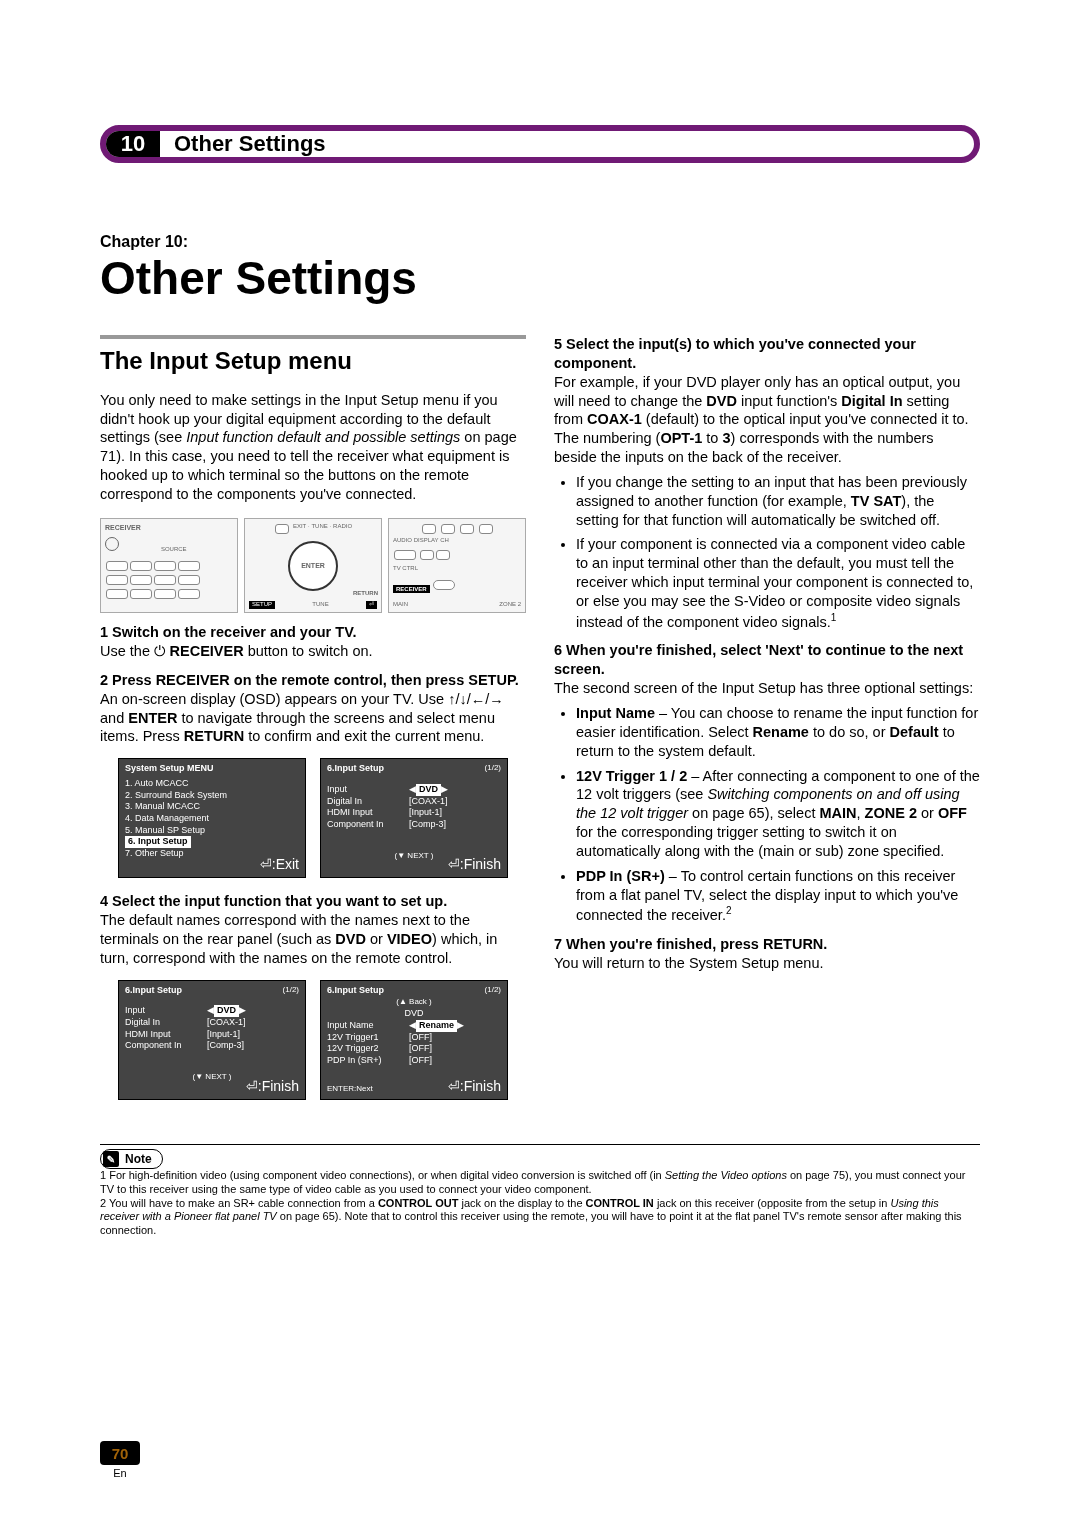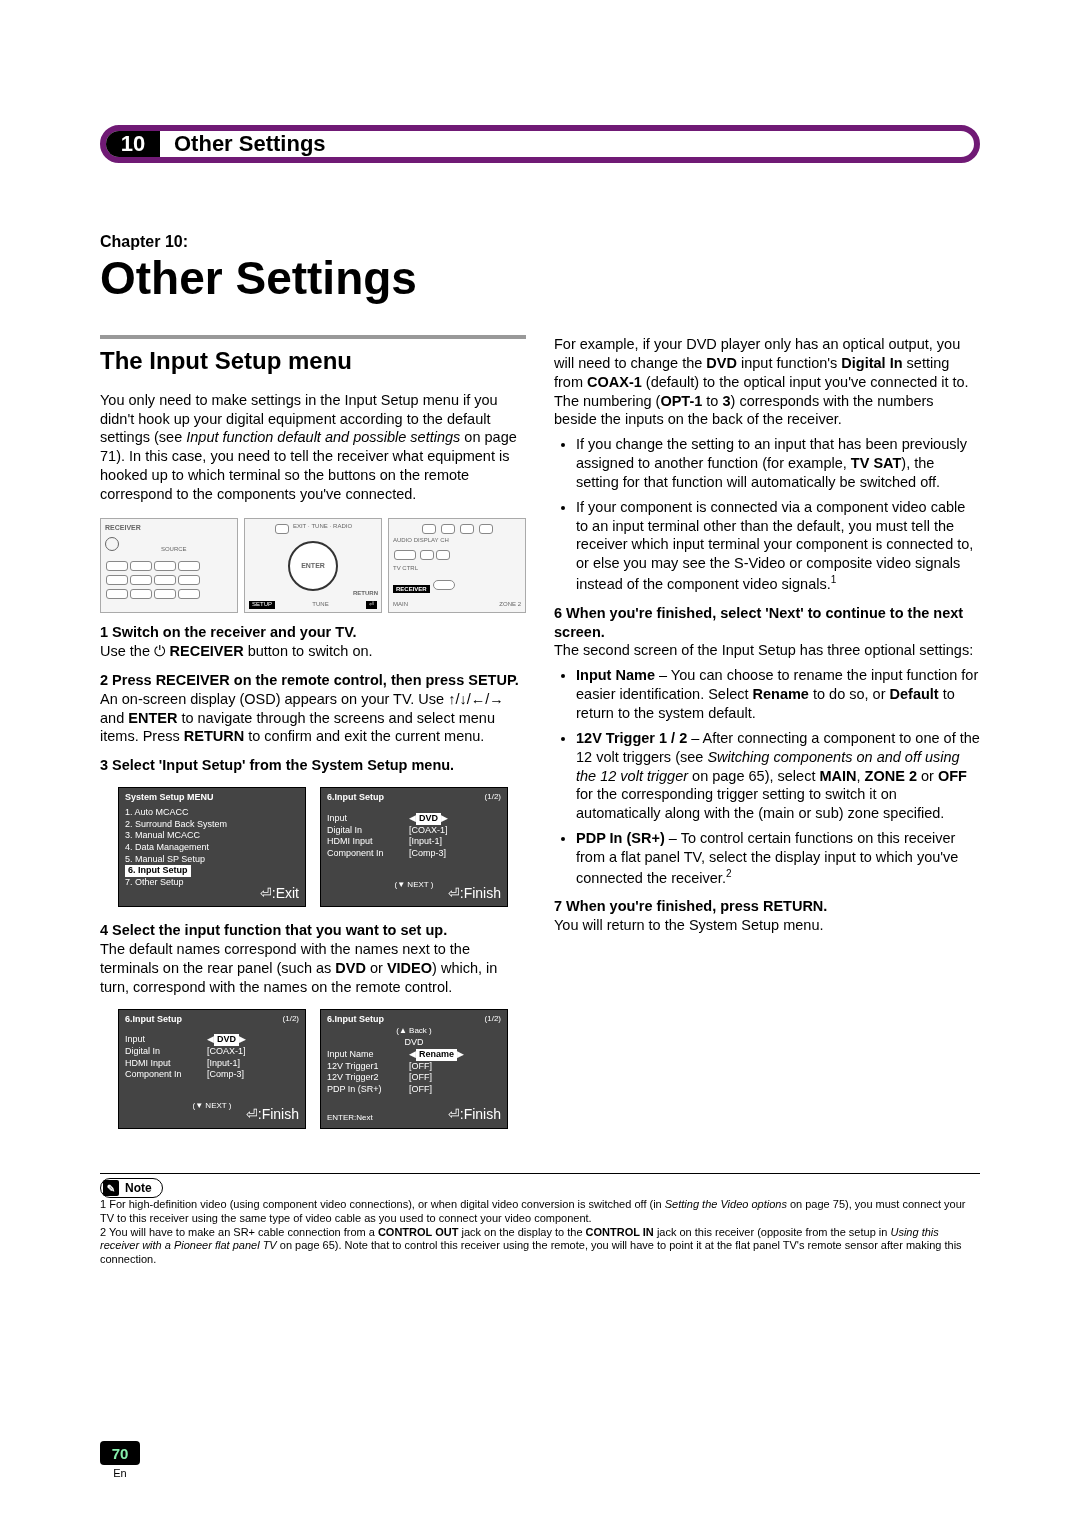--- a/index.html
+++ b/index.html
@@ -136,21 +136,21 @@
     font-size: 12px; font-weight: bold;
   }
   .note-hdr .pencil {
     width: 16px; height: 16px; background: #000; color: #fff;
     font-size: 10px; display: inline-flex; align-items: center; justify-content: center;
     border-radius: 2px;
   }
   .footnotes { font-size: 11px; line-height: 1.25; }
   .pagefoot { position: absolute; left: 100px; bottom: 48px; }
   .pagenum {
-    background: #000; color: #86efac; font-weight: bold;
+    background: #000; color: #a16207; font-weight: bold;
     width: 40px; height: 24px; display: flex; align-items: center; justify-content: center;
     border-radius: 4px; font-size: 15px;
   }
   .langcode { font-size: 11px; text-align: center; margin-top: 2px; }
   .arrow { font-family: Arial; }
   .sup { vertical-align: super; font-size: 10px; }
 </style>
 </head>
 <body>
 
@@ -223,23 +223,20 @@
         </div>
       </div>
 
       <div class="step">
         <div class="step-title">2    Press RECEIVER on the remote control, then press SETUP.</div>
         <div>
           <span>An on-screen display (OSD) appears on your TV. Use </span><span class="arrow">↑/↓/←/→</span><span> and </span><span class="bold">ENTER</span><span> to navigate through the screens and select menu items. Press </span><span class="bold">RETURN</span><span> to confirm and exit the current menu.</span>
         </div>
       </div>
 
-      <div class="step">
-        <div class="step-title">3    Select 'Input Setup' from the System Setup menu.</div>
-      </div>
 
       <div class="osd-row">
         <div class="osd">
           <div class="t">System Setup MENU</div>
           <div>1. Auto MCACC</div>
           <div>2. Surround Back System</div>
           <div>3. Manual MCACC</div>
           <div>4. Data Management</div>
           <div>5. Manual SP Setup</div>
           <div class="hl">6. Input Setup</div>
@@ -348,20 +345,21 @@
               <span class="brk">]</span>
             </div>
           <div class="footL">ENTER:Next</div>
           <div class="foot"><span>⏎</span><span>:Finish</span></div>
         </div>
       </div>
     </div>
 
     <div class="col">
       <div class="step" style="margin-top:0;">
+        <div class="step-title">5    Select the input(s) to which you've connected your component.</div>
         <div>
           <span>For example, if your DVD player only has an optical output, you will need to change the </span><span class="bold">DVD</span><span> input function's </span><span class="bold">Digital In</span><span> setting from </span><span class="bold">COAX-1</span><span> (default) to the optical input you've connected it to. The numbering (</span><span class="bold">OPT-1</span><span> to </span><span class="bold">3</span><span>) corresponds with the numbers beside the inputs on the back of the receiver.</span>
         </div>
         <ul class="bullets">
           <li>
             <span>If you change the setting to an input that has been previously assigned to another function (for example, </span><span class="bold">TV SAT</span><span>), the setting for that function will automatically be switched off.</span>
           </li>
           <li>
             <span>If your component is connected via a component video cable to an input terminal other than the default, you must tell the receiver which input terminal your component is connected to, or else you may see the S-Video or composite video signals instead of the component video signals.</span><span class="sup">1</span>
           </li>

